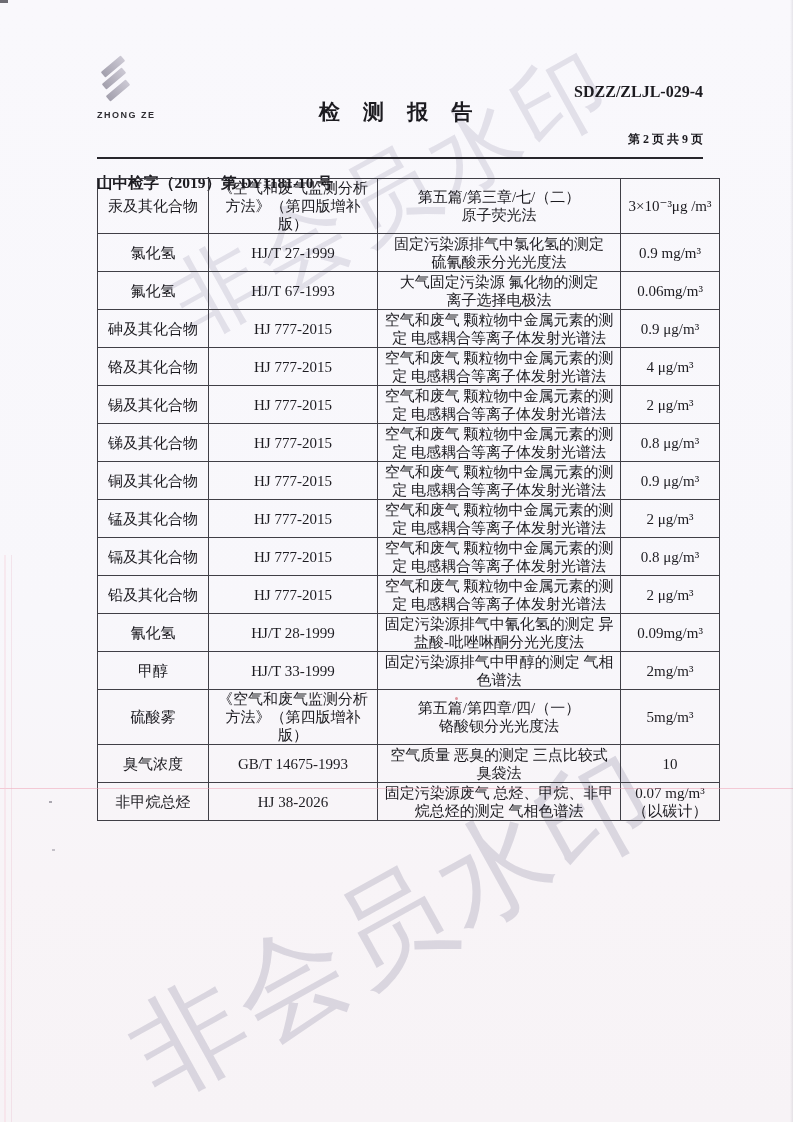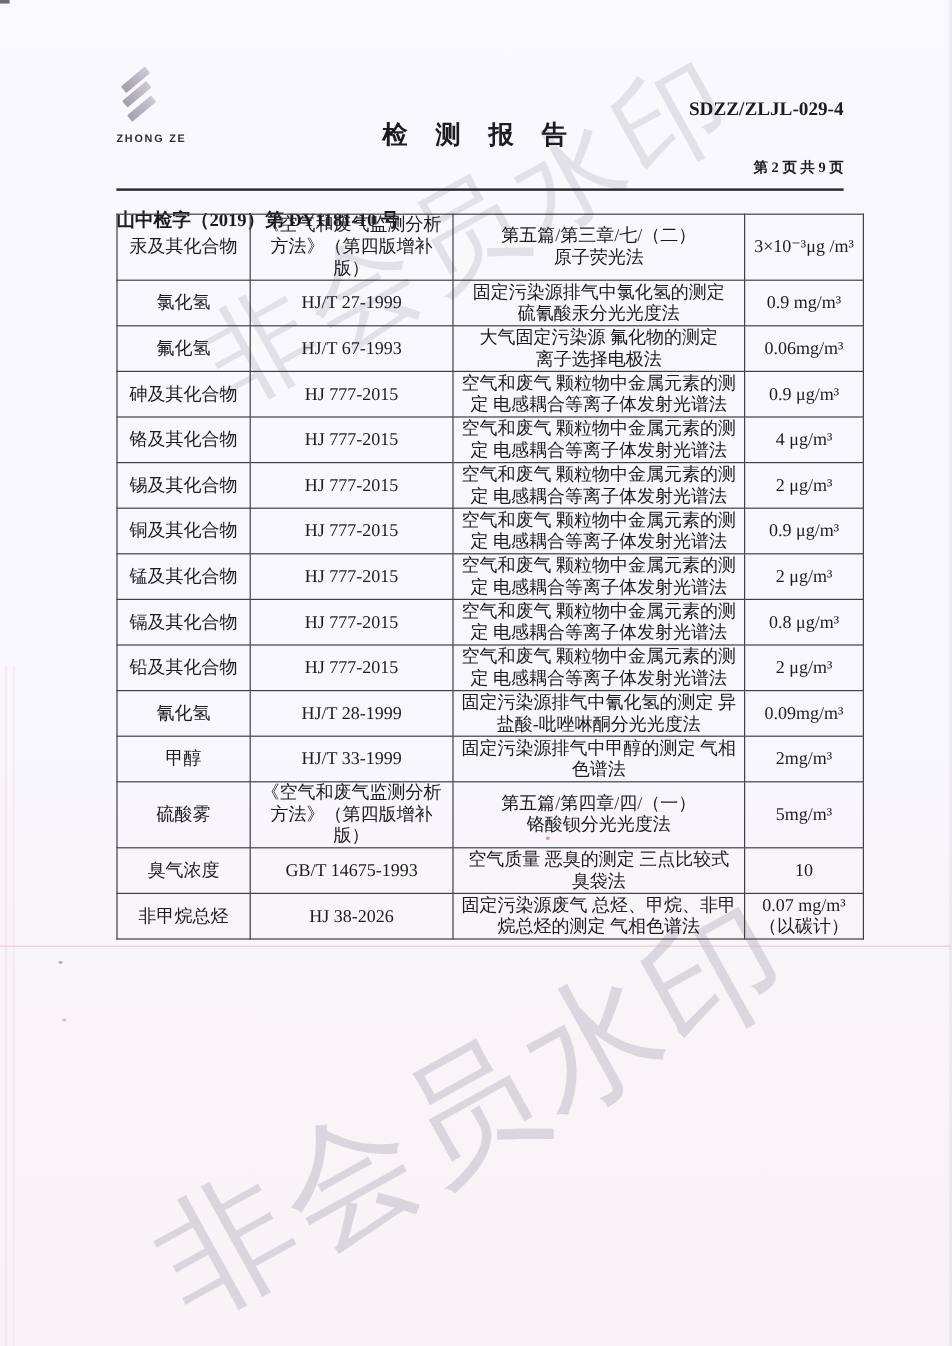--- a/index.html
+++ b/index.html
@@ -167,20 +167,27 @@
       <td class="c-limit">4 μg/m³</td>
     </tr>
         <tr>
       <td class="c-item">锡及其化合物</td>
       <td class="c-std">HJ 777-2015</td>
       <td class="c-method">空气和废气 颗粒物中金属元素的测
 定 电感耦合等离子体发射光谱法</td>
       <td class="c-limit">2 μg/m³</td>
     </tr>
         <tr>
+      <td class="c-item">锑及其化合物</td>
+      <td class="c-std">HJ 777-2015</td>
+      <td class="c-method">空气和废气 颗粒物中金属元素的测
+定 电感耦合等离子体发射光谱法</td>
+      <td class="c-limit">0.8 μg/m³</td>
+    </tr>
+        <tr>
       <td class="c-item">铜及其化合物</td>
       <td class="c-std">HJ 777-2015</td>
       <td class="c-method">空气和废气 颗粒物中金属元素的测
 定 电感耦合等离子体发射光谱法</td>
       <td class="c-limit">0.9 μg/m³</td>
     </tr>
         <tr>
       <td class="c-item">锰及其化合物</td>
       <td class="c-std">HJ 777-2015</td>
       <td class="c-method">空气和废气 颗粒物中金属元素的测

